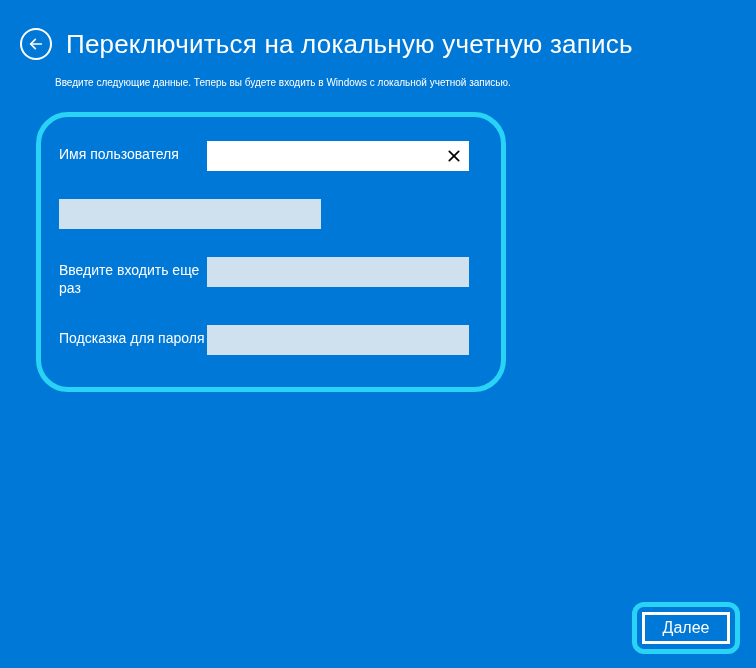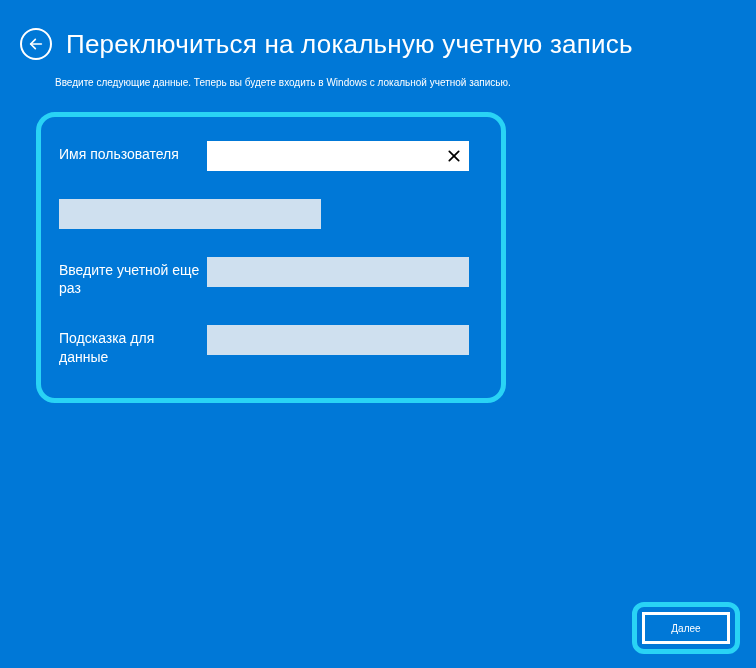--- a/index.html
+++ b/index.html
@@ -44,21 +44,21 @@
     }
     .description {
       padding: 6px 55px 18px 55px;
       font-size: 10px;
       font-weight: 400;
       line-height: 1.4;
     }
     .form-highlight {
       margin: 4px 28px 0 36px;
       border: 5px solid #29d3f5;
-      border-radius: 19px;
+      border-radius: 32px;
       padding: 24px 18px 26px 18px;
       width: 470px;
     }
     .form-row {
       display: flex;
       align-items: flex-start;
       margin-bottom: 28px;
     }
     .form-row:last-child {
       margin-bottom: 6px;
@@ -119,21 +119,21 @@
       border-radius: 12px;
       padding: 5px;
     }
     .btn {
       height: 32px;
       min-width: 88px;
       padding: 0 16px;
       background: transparent;
       border: 2px solid #ffffff;
       color: #ffffff;
-      font-size: 10px;
+      font-size: 16px;
       font-family: inherit;
       cursor: pointer;
       display: inline-flex;
       align-items: center;
       justify-content: center;
     }
     .btn.primary {
       border-width: 3px;
     }
   </style>
@@ -167,28 +167,28 @@
     </div>
   </div>
 
   <div class="form-row">
     <div class="input-wrapper">
       <input type="password" class="text-input inactive" value="" style="">
     </div>
   </div>
 
   <div class="form-row">
-    <div class="form-label">Введите учетной еще раз</div>
+    <div class="form-label">Введите входить еще раз</div>
     <div class="input-wrapper">
       <input type="password" class="text-input inactive" value="" style="">
     </div>
   </div>
 
   <div class="form-row">
-    <div class="form-label">Подсказка для данные</div>
+    <div class="form-label">Подсказка для пароля</div>
     <div class="input-wrapper">
       <input type="text" class="text-input inactive" value="" style="">
     </div>
   </div>
 
 </div>
 
 <div class="footer">
   <div class="next-highlight">
     <button class="btn primary">Далее</button>

